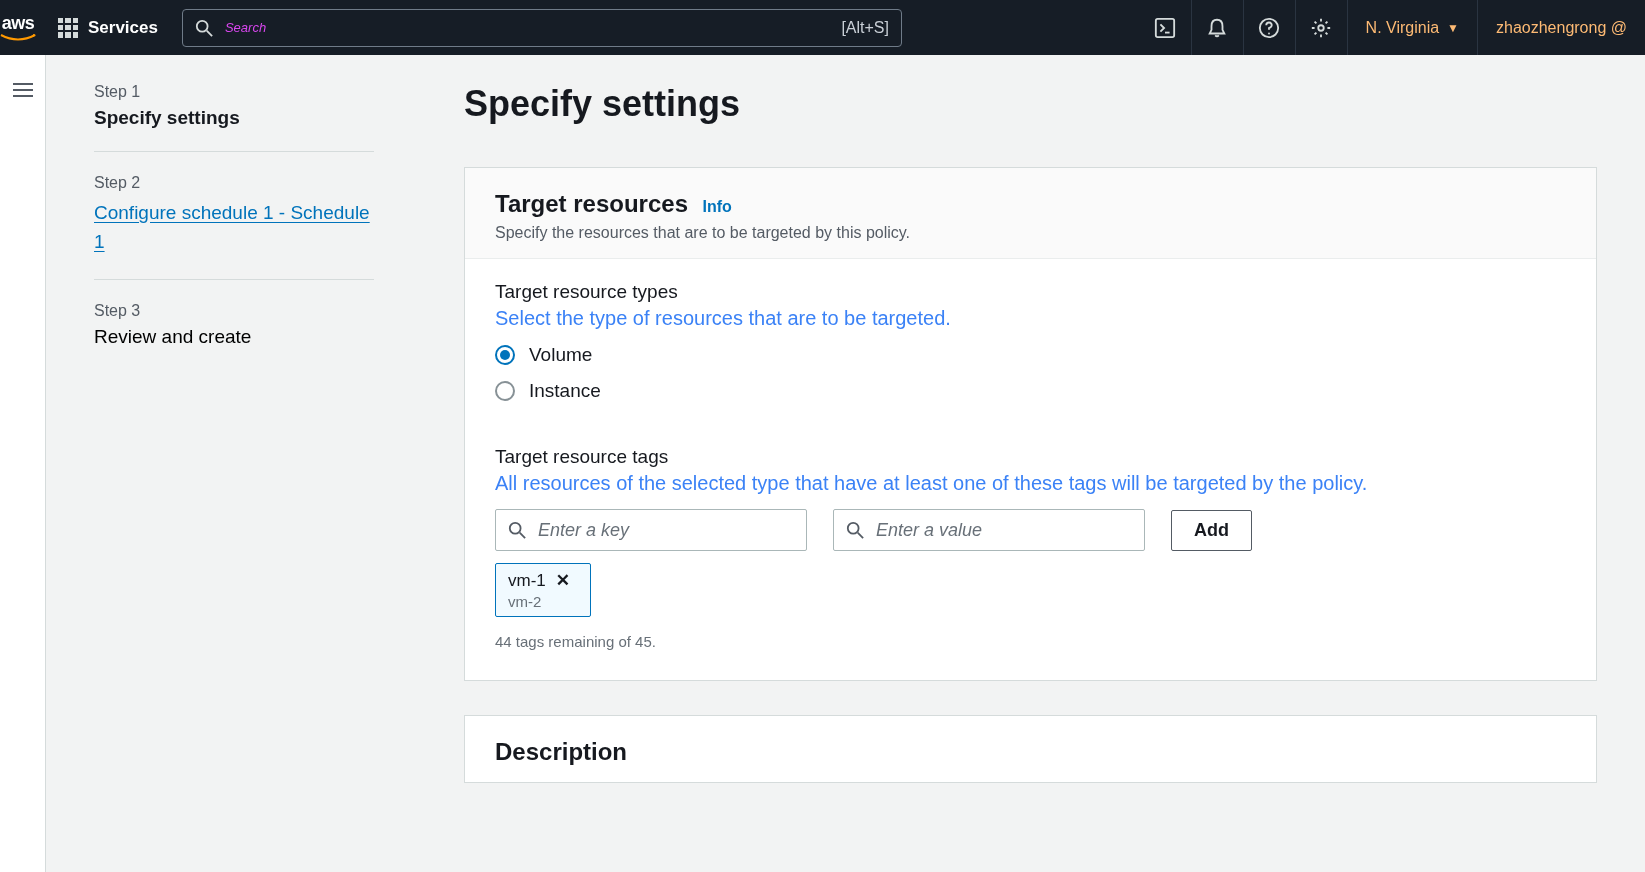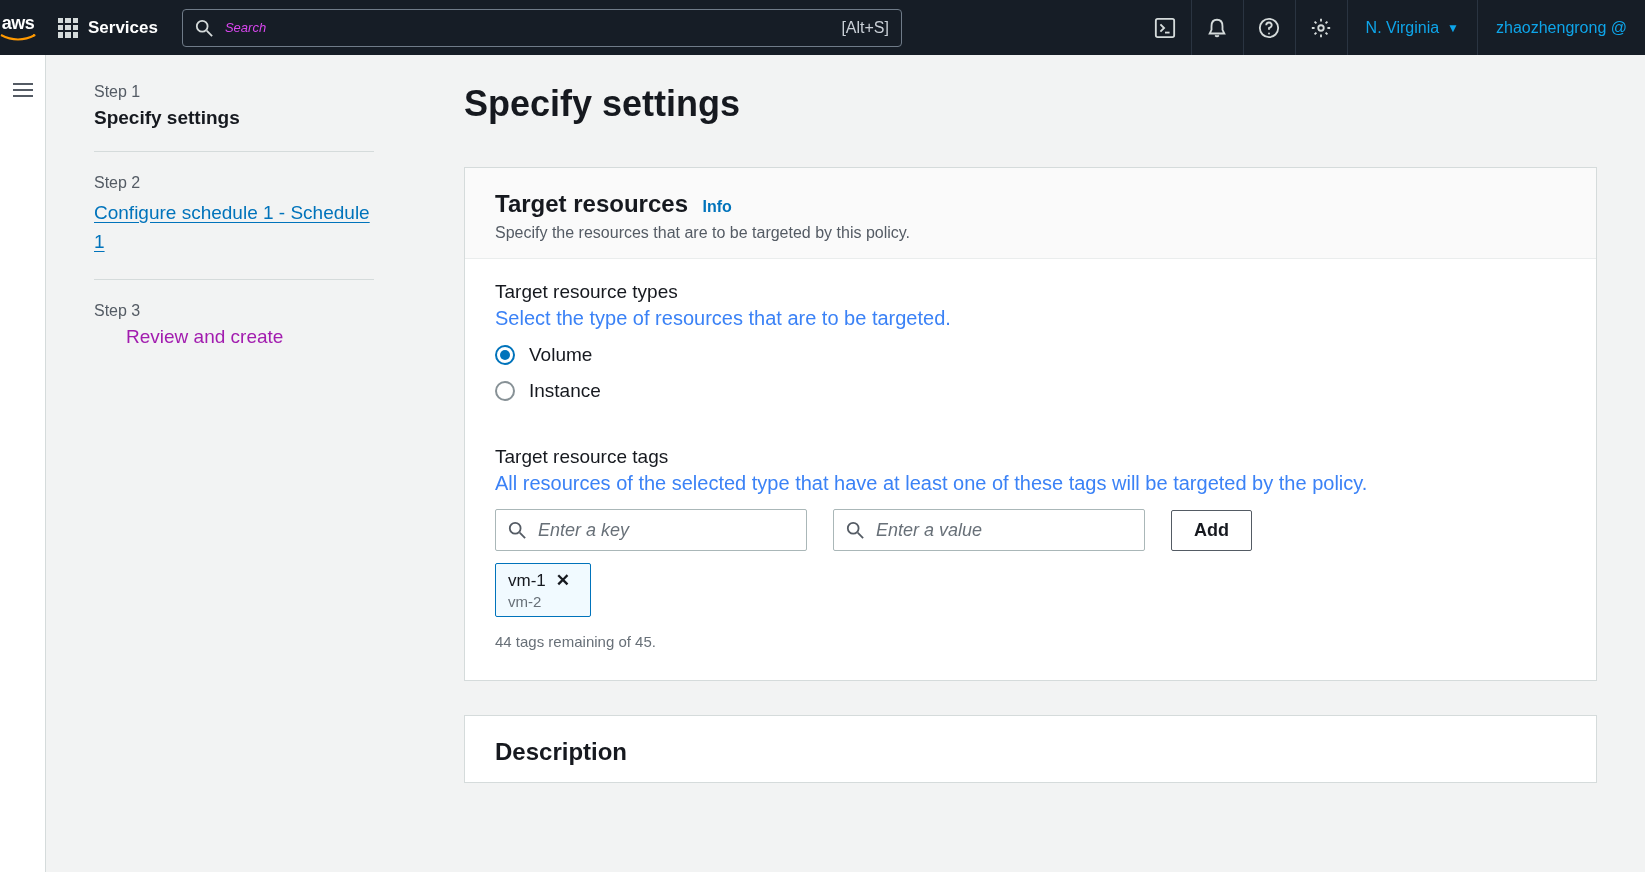--- a/index.html
+++ b/index.html
@@ -45,21 +45,21 @@
   .nav-iconbtn {
     width: 52px; height: 100%;
     display: flex; align-items: center; justify-content: center;
     border-left: 1px solid #2a3441;
     cursor: pointer;
   }
   .nav-iconbtn:first-of-type { border-left: none; }
   .nav-textbtn {
     height: 100%; display: flex; align-items: center; gap: 8px;
     padding: 0 18px; border-left: 1px solid #2a3441;
-    color: #0ea5e9; font-size: 16px; cursor: pointer;
+    color: #fdba74; font-size: 16px; cursor: pointer;
   }
   .nav-textbtn .caret { font-size: 12px; }
 
   
   .below-nav { display: flex; height: calc(100% - 55px); }
   .left-rail {
     width: 46px; min-width: 46px;
     background: #fff;
     border-right: 1px solid #d5dbdb;
     display: flex; align-items: flex-start; justify-content: center;
@@ -79,21 +79,21 @@
   
   .content { display: flex; gap: 90px; justify-content: center; }
 
   .steps { width: 280px; }
   .step { padding: 0 0 22px 0; border-bottom: 1px solid #d5dbdb; margin-bottom: 22px; }
   .step:last-child { border-bottom: none; }
   .step-label { font-size: 16px; color: #545b64; margin-bottom: 6px; }
   .step-title { font-size: 19px; color: #16191f; }
   .step-title.active { font-weight: 700; }
   .step-title.link { color: #0073bb; text-decoration: underline; text-underline-offset: 3px; cursor: pointer; line-height: 1.55; }
-  .step-title.muted { color: #a21caf; margin-left: 32px; }
+  .step-title.muted { color: #000000; }
 
   .main { flex: 1; padding-right: 48px; }
   .page-title { font-size: 36px; font-weight: 700; color: #16191f; margin-bottom: 42px; }
 
   .panel { background: #fff; border: 1px solid #d5dbdb; margin-bottom: 34px; }
   .panel-header { padding: 22px 30px 16px 30px; border-bottom: 1px solid #eaeded; background: #fafafa; }
   .panel-header.noborder { border-bottom: none; background: #fff; }
   .panel-header h2 { font-size: 24px; font-weight: 700; display: inline-block; color: #16191f; }
   .panel-header .info { font-size: 16px; font-weight: 700; color: #0073bb; margin-left: 10px; cursor: pointer; }
   .panel-sub { font-size: 16px; color: #545b64; margin-top: 6px; }

